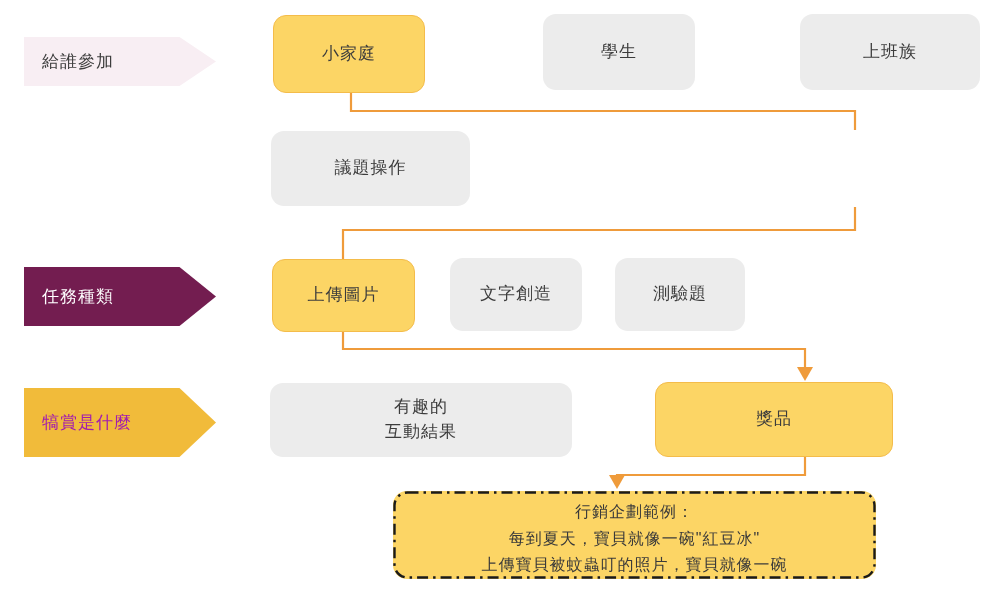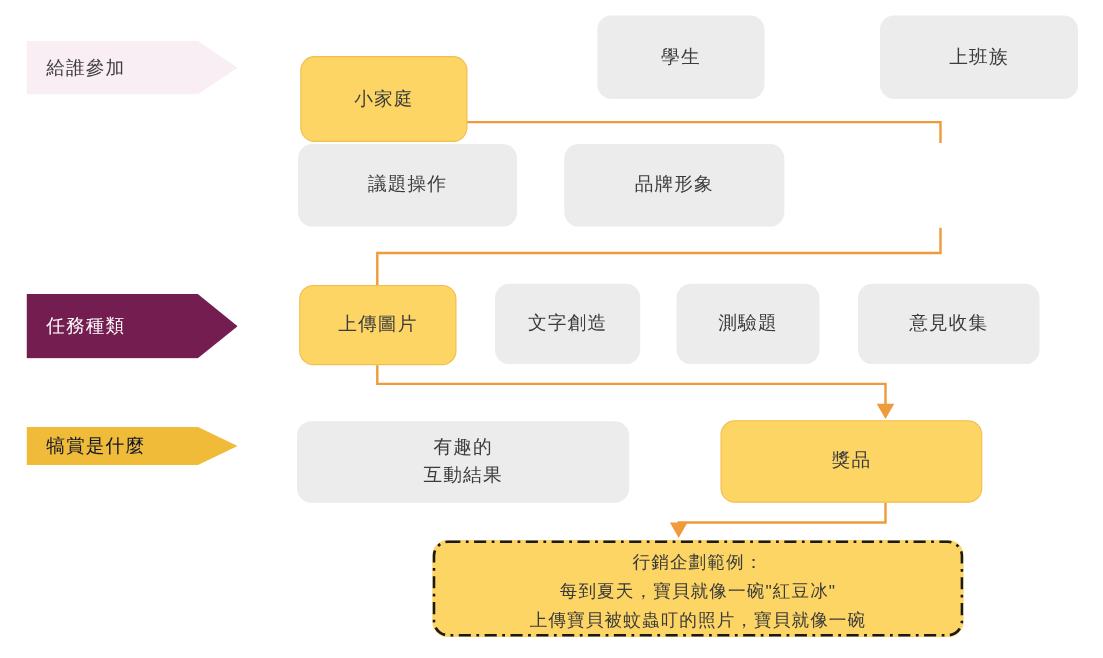--- a/index.html
+++ b/index.html
@@ -25,21 +25,21 @@
     display: flex;
     align-items: center;
     padding-left: 18px;
     font-size: 17px;
     letter-spacing: 1px;
     clip-path: polygon(0 0, 81% 0, 100% 50%, 81% 100%, 0 100%);
   }
   .row-label.l1 { top: 37px;  height: 49px; background: #F8EEF3; color: #3D3D3D; }
   .row-label.l2 { top: 154px; height: 57px; background: #C5799F; color: #FFFFFF; }
   .row-label.l3 { top: 267px; height: 59px; background: #731D50; color: #FFFFFF; }
-  .row-label.l4 { top: 388px; height: 35px; background: #F1BB3A; color: #0f172a; font-family: Liberation Serif, serif; }
+  .row-label.l4 { top: 388px; height: 69px; background: #F1BB3A; color: #a21caf; font-family: Liberation Serif, serif; }
   .opt {
     position: absolute;
     display: flex;
     align-items: center;
     justify-content: center;
     text-align: center;
     font-size: 17px;
     color: #3C3C3C;
     letter-spacing: 1px;
     border-radius: 13px;
@@ -92,31 +92,29 @@
   <div class="row-label l1">
     <span>給誰參加</span>
   </div>
   <div class="row-label l3">
     <span>任務種類</span>
   </div>
   <div class="row-label l4">
     <span>犒賞是什麼</span>
   </div>
 
-  <div class="opt hl" style="left:273px; top:15px; width:152px; height:78px;margin-top:36px;">小家庭</div>
+  <div class="opt hl" style="left:273px; top:15px; width:152px; height:78px;">小家庭</div>
   <div class="opt" style="left:543px; top:14px; width:152px; height:76px;">學生</div>
   <div class="opt" style="left:800px; top:14px; width:180px; height:76px;text-align:center;">上班族</div>
 
   <div class="opt" style="left:271px; top:131px; width:199px; height:75px;">議題操作</div>
-  <div class="opt" style="left:513px; top:131px; width:200px; height:75px;">品牌形象</div>
 
   <div class="opt hl" style="left:272px; top:259px; width:143px; height:73px;">上傳圖片</div>
   <div class="opt" style="left:450px; top:258px; width:132px; height:73px;">文字創造</div>
   <div class="opt" style="left:615px; top:258px; width:130px; height:73px;">測驗題</div>
-  <div class="opt" style="left:780px; top:258px; width:165px; height:73px;">意見收集</div>
 
   <div class="opt" style="left:270px; top:383px; width:302px; height:74px;">有趣的
 互動結果</div>
   <div class="opt hl" style="left:655px; top:382px; width:238px; height:75px;">獎品</div>
 
   <div class="example">
     <svg class="dashborder" viewBox="0 0 483 88" preserveAspectRatio="none">
       <rect x="1.5" y="1.5" width="480" height="85" rx="13" ry="13" fill="none" stroke="#1A1A1A" stroke-width="2.4" stroke-dasharray="11 5 2.5 5"></rect>
     </svg>
     <div class="txt">行銷企劃範例：</div>

